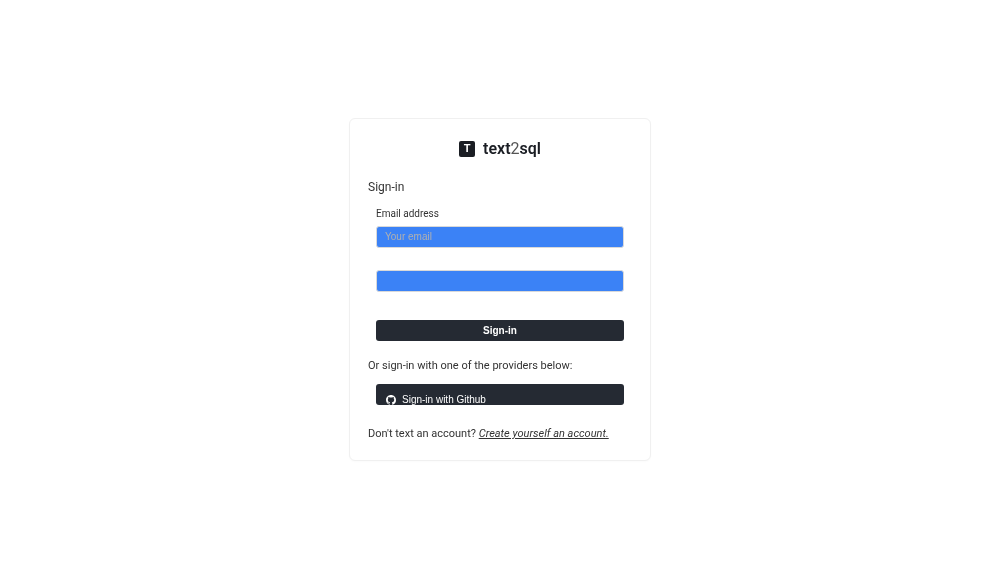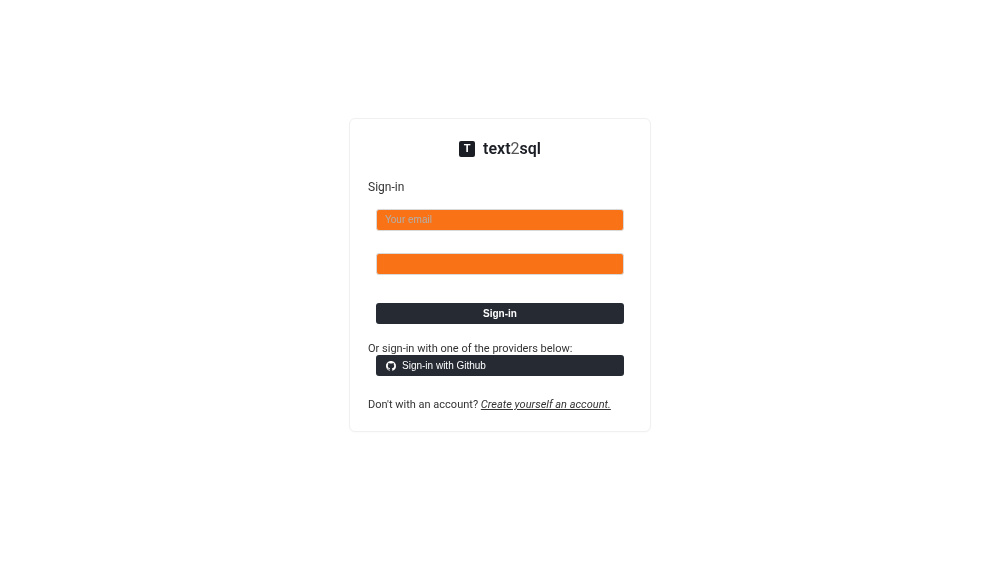--- a/index.html
+++ b/index.html
@@ -69,21 +69,21 @@
       display: block;
     }
     .input {
       width: 100%;
       height: 22px;
       border: 1px solid #d9d9d9;
       border-radius: 3px;
       padding: 0 8px;
       font-size: 10px;
       color: #333;
-      background: #f97316;
+      background: #3b82f6;
       margin-bottom: 22px;
     }
     .input::placeholder {
       color: #b0b0b0;
     }
     .btn-primary {
       width: 100%;
       height: 21px;
       background: #252a33;
       color: #fff;
@@ -91,34 +91,35 @@
       border-radius: 3px;
       font-size: 10px;
       font-weight: 600;
       cursor: pointer;
       margin-top: 6px;
       margin-bottom: 18px;
     }
     .divider-text {
       font-size: 11px;
       color: #333;
+      margin-bottom: 12px;
     }
     .btn-github {
       width: calc(100% - 16px);
       margin-left: 8px;
       height: 21px;
       background: #252a33;
       color: #fff;
       border: none;
       border-radius: 3px;
       font-size: 10px;
       font-weight: 400;
       cursor: pointer;
       display: flex;
-      align-items: center;
+      align-items: flex-end;
       padding: 0 10px;
       gap: 6px;
       margin-bottom: 22px;
     }
     .github-icon {
       width: 10px;
       height: 10px;
       fill: #fff;
     }
     .footer-text {
@@ -140,33 +141,34 @@
   <div class="logo-row">
     <div class="logo-badge">T</div>
     <div class="logo-text">
       <span>text</span><span class="light">2</span><span>sql</span>
     </div>
   </div>
 
   <div class="heading">Sign-in</div>
 
   <div class="form-section">
+    <label class="label">Email address</label>
     <input type="text" class="input" placeholder="Your email" style="">
 
     <input type="password" class="input" style="">
 
     <button class="btn-primary">Sign-in</button>
   </div>
 
   <div class="divider-text">Or sign-in with one of the providers below:</div>
 
   <button class="btn-github">
     <svg class="github-icon" viewBox="0 0 16 16">
       <path d="M8 0C3.58 0 0 3.58 0 8c0 3.54 2.29 6.53 5.47 7.59.4.07.55-.17.55-.38 0-.19-.01-.82-.01-1.49-2.01.37-2.53-.49-2.69-.94-.09-.23-.48-.94-.82-1.13-.28-.15-.68-.52-.01-.53.63-.01 1.08.58 1.23.82.72 1.21 1.87.87 2.33.66.07-.52.28-.87.51-1.07-1.78-.2-3.64-.89-3.64-3.95 0-.87.31-1.59.82-2.15-.08-.2-.36-1.02.08-2.12 0 0 .67-.21 2.2.82.64-.18 1.32-.27 2-.27.68 0 1.36.09 2 .27 1.53-1.04 2.2-.82 2.2-.82.44 1.1.16 1.92.08 2.12.51.56.82 1.27.82 2.15 0 3.07-1.87 3.75-3.65 3.95.29.25.54.73.54 1.48 0 1.07-.01 1.93-.01 2.2 0 .21.15.46.55.38A8.013 8.013 0 0016 8c0-4.42-3.58-8-8-8z"></path>
     </svg>
     <span>Sign-in with Github</span>
   </button>
 
   <div class="footer-text">
-    <span>Don't with an account? </span><a>Create yourself an account.</a>
+    <span>Don't text an account? </span><a>Create yourself an account.</a>
   </div>
 
 </div>
 
 </body></html>

